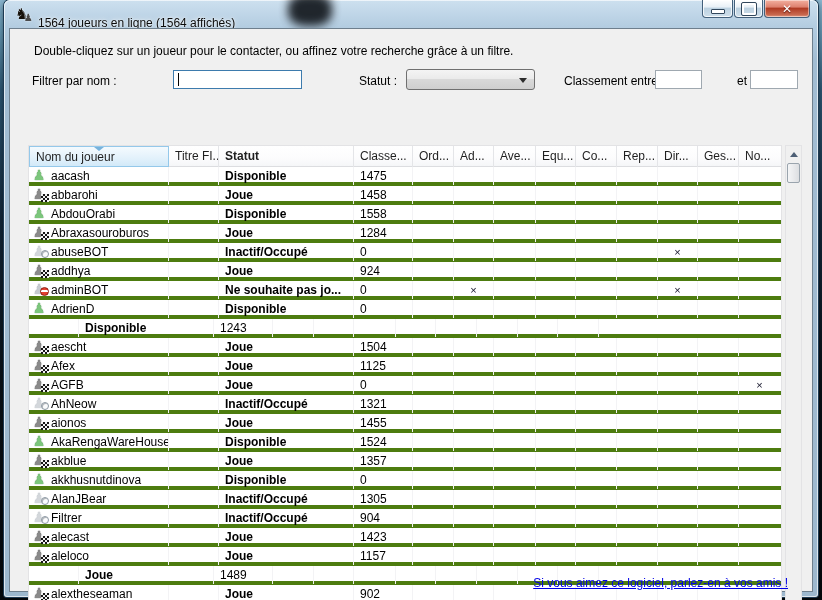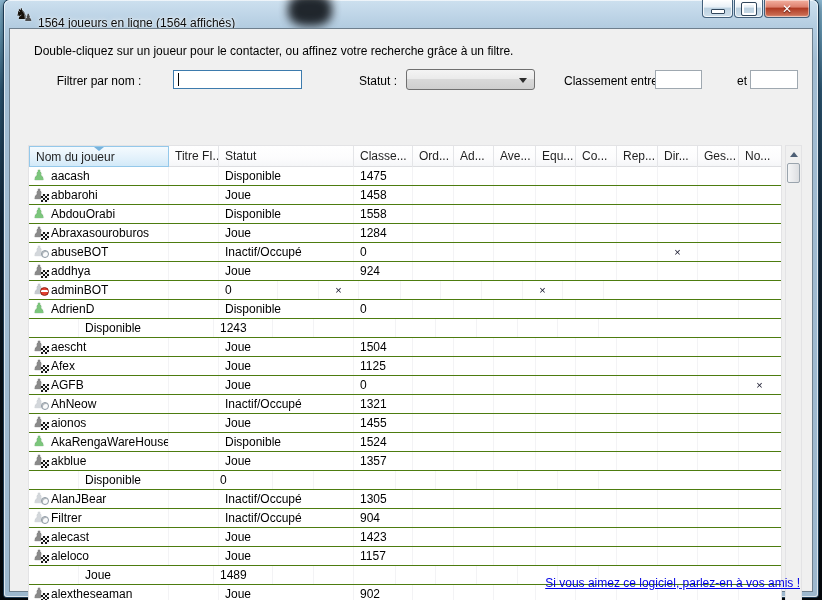--- a/index.html
+++ b/index.html
@@ -34,21 +34,21 @@
     box-shadow:inset 0 0 0 1px rgba(255,255,255,.45);}
   .glyph-min{width:12px;height:3px;background:#fff;border:1px solid #31475c;border-radius:1px;margin-top:6px;}
   .glyph-max{width:10px;height:8px;background:transparent;border:2px solid #fff;outline:1px solid #31475c;border-radius:1px;}
   .glyph-close{color:#fff;font-weight:bold;font-size:12px;text-shadow:0 1px 1px #5e1408;}
   
   .client{position:absolute;left:5px;top:28px;right:5px;bottom:5px;background:#f0f0f0;
     border:1px solid #6e7f8d;box-sizing:border-box;}
   .intro{position:absolute;left:24px;top:15px;color:#000;white-space:nowrap;}
   
   .flabel{position:absolute;color:#000;white-space:nowrap;height:16px;line-height:16px;}
-  #filter-name-label{left:22px;top:44px;width:134px;text-align:center;}
+  #filter-name-label{left:22px;top:44px;width:134px;text-align:left;}
   .tinput{position:absolute;height:19px;box-sizing:border-box;border:1px solid #9fa8b0;background:#fff;
     font-family:inherit;font-size:12px;padding:0 3px;}
   #filter-name-input{left:163px;top:41px;width:129px;border:1px solid #3d7bad;}
   .caret{position:absolute;left:168px;top:44px;width:1px;height:13px;background:#000;}
   #statut-label{left:349px;top:44px;}
   .combo{position:absolute;left:396px;top:40px;width:129px;height:21px;box-sizing:border-box;
     border:1px solid #707070;border-radius:3px;cursor:pointer;
     background:linear-gradient(180deg,#f4f4f4 0,#ebebeb 45%,#d9d9d9 50%,#cfcfcf 100%);}
   .combo .arrow{position:absolute;right:7px;top:8px;width:0;height:0;
     border-left:4px solid transparent;border-right:4px solid transparent;border-top:5px solid #2b2b2b;}
@@ -62,27 +62,27 @@
   .grid{position:absolute;left:0;top:0;width:754px;height:479px;background:#fff;
     border:1px solid #e3e3e5;box-sizing:border-box;overflow:hidden;}
   .hrow{display:flex;height:21px;background:linear-gradient(180deg,#ffffff,#fcfcfd 60%,#f5f6f8);
     border-bottom:1px solid #dcdde0;box-sizing:border-box;}
   .hcell{box-sizing:border-box;border-right:1px solid #e4e5e8;height:21px;line-height:20px;
     padding-left:6px;color:#1f1f1f;white-space:nowrap;overflow:hidden;position:relative;cursor:pointer;}
   .hcell.sorted{background:linear-gradient(180deg,#f4fafe 0,#e2f1fb 60%,#d2e9f8 100%);
     border:1px solid #94c8ea;height:21px;}
   .hcell.sorted .sortarrow{position:absolute;left:50%;top:0;margin-left:-5px;width:0;height:0;
     border-left:5px solid transparent;border-right:5px solid transparent;border-top:4px solid #77b2dc;}
-  .row{display:flex;height:19px;box-sizing:border-box;border-bottom:1px solid #4d7c0f;cursor:default;}
+  .row{display:flex;height:19px;box-sizing:border-box;border-bottom:4px solid #4d7c0f;cursor:default;}
   .cell{box-sizing:border-box;border-right:1px solid #f3f3f5;height:18px;line-height:18px;
     white-space:nowrap;overflow:hidden;color:#000;}
   .col-name{width:140px;padding-left:3px;}
   .hcell.col-name{padding-left:6px;}
   .col-titre{width:50px;}
-  .col-statut{width:135px;padding-left:6px;}
+  .col-statut{width:135px;padding-left:6px;font-weight:bold;}
   .col-classe{width:59px;padding-left:6px;}
   .col-ord{width:41px;}.col-ad{width:40px;}.col-ave{width:42px;}.col-equ{width:40px;}
   .col-co{width:41px;}.col-rep{width:41px;}.col-dir{width:40px;}.col-ges{width:41px;}
   .col-no{width:41px;border-right:none;}
   .cell.mark{text-align:center;font-size:11px;color:#14142a;}
   .nm{vertical-align:top;}
   
   .pawn{position:relative;display:inline-block;width:14px;font-size:14px;line-height:17px;
     margin-right:5px;text-align:center;vertical-align:top;}
   .pawn-available{color:#7cc67c;text-shadow:0 0 1px #2f6b2f;}
@@ -105,21 +105,21 @@
   .sbtn.up{top:0;}
   .sbtn.down{bottom:0;}
   .tri-up{width:0;height:0;border-left:4px solid transparent;border-right:4px solid transparent;
     border-bottom:5px solid #4d5f75;}
   .tri-down{width:0;height:0;border-left:4px solid transparent;border-right:4px solid transparent;
     border-top:5px solid #4d5f75;}
   .thumb{position:absolute;left:1px;top:17px;width:13px;height:20px;border:1px solid #9aa4ad;
     border-radius:2px;box-sizing:border-box;cursor:pointer;
     background:linear-gradient(90deg,#f4f5f6 0,#e9eaec 50%,#dcdee1 100%);}
   
-  .footer-link{position:absolute;right:12px;bottom:1px;color:#0000e6;text-decoration:underline;
+  .footer-link{position:absolute;right:24px;bottom:1px;color:#0000e6;text-decoration:underline;
     white-space:nowrap;cursor:pointer;}
 </style>
 </head>
 <body>
 
 <div class="window">
   <div class="titlebar">
     <div class="wallpaper-blob"></div>
     <span class="app-icon">♞<span class="mini">♟</span></span>
     <span class="title-text">1564 joueurs en ligne (1564 affichés)</span>
@@ -258,20 +258,21 @@
               <div class="cell col-equ mark"></div>
               <div class="cell col-co mark"></div>
               <div class="cell col-rep mark"></div>
               <div class="cell col-dir mark"></div>
               <div class="cell col-ges mark"></div>
               <div class="cell col-no mark"></div>
             </div>
             <div class="row">
               <div class="cell col-name"><span class="pawn pawn-blocked">♟</span><span class="nm">adminBOT</span></div>
               <div class="cell col-titre"></div>
+              <div class="cell col-statut">Ne souhaite pas jo...</div>
               <div class="cell col-classe">0</div>
               <div class="cell col-ord mark"></div>
               <div class="cell col-ad mark">×</div>
               <div class="cell col-ave mark"></div>
               <div class="cell col-equ mark"></div>
               <div class="cell col-co mark"></div>
               <div class="cell col-rep mark"></div>
               <div class="cell col-dir mark">×</div>
               <div class="cell col-ges mark"></div>
               <div class="cell col-no mark"></div>
@@ -404,20 +405,21 @@
               <div class="cell col-ad mark"></div>
               <div class="cell col-ave mark"></div>
               <div class="cell col-equ mark"></div>
               <div class="cell col-co mark"></div>
               <div class="cell col-rep mark"></div>
               <div class="cell col-dir mark"></div>
               <div class="cell col-ges mark"></div>
               <div class="cell col-no mark"></div>
             </div>
             <div class="row">
+              <div class="cell col-name"><span class="pawn pawn-available">♟</span><span class="nm">akkhusnutdinova</span></div>
               <div class="cell col-titre"></div>
               <div class="cell col-statut">Disponible</div>
               <div class="cell col-classe">0</div>
               <div class="cell col-ord mark"></div>
               <div class="cell col-ad mark"></div>
               <div class="cell col-ave mark"></div>
               <div class="cell col-equ mark"></div>
               <div class="cell col-co mark"></div>
               <div class="cell col-rep mark"></div>
               <div class="cell col-dir mark"></div>

